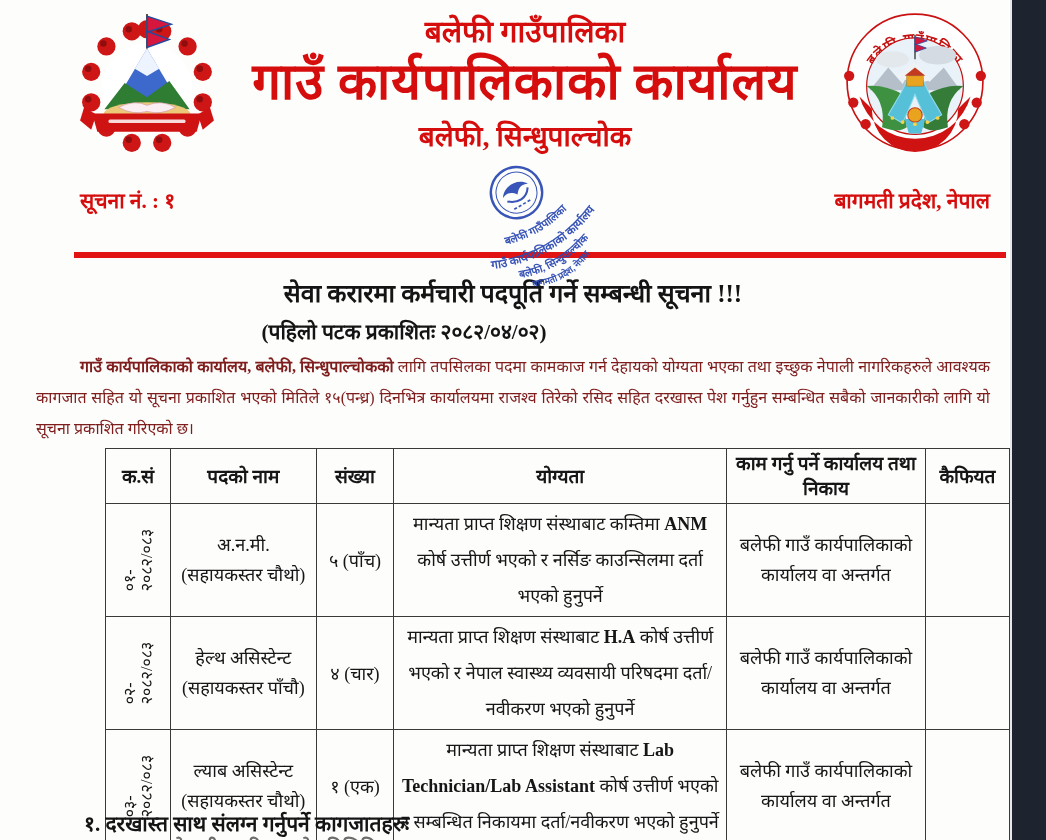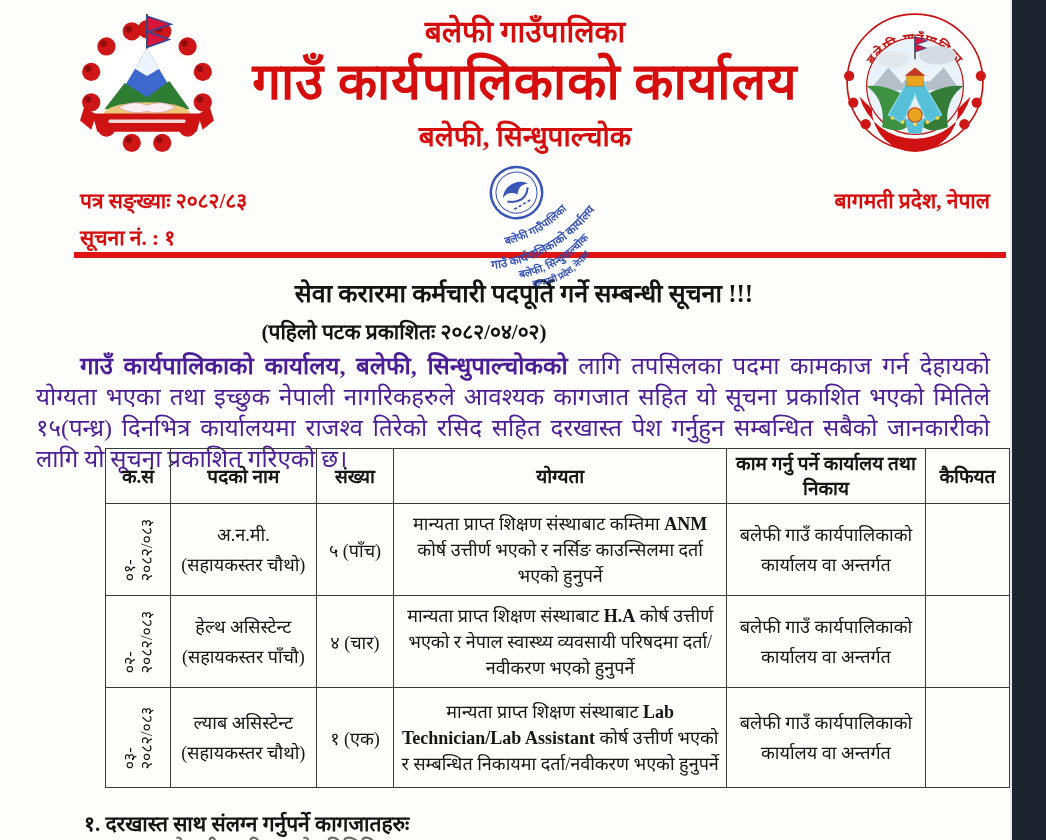--- a/index.html
+++ b/index.html
@@ -17,30 +17,30 @@
   .h-muni{font-size:30px;font-weight:bold;line-height:36px;}
   .h-office{font-size:51px;font-weight:bold;line-height:58px;margin-top:3px;letter-spacing:1px;}
   .h-addr{font-size:28px;font-weight:bold;line-height:34px;margin-top:9px;}
 
   .meta-left{position:absolute;left:80px;top:183px;color:#d60d0d;font-weight:bold;font-size:21px;line-height:37px;}
   .meta-right{position:absolute;left:740px;top:186px;width:250px;text-align:right;color:#d60d0d;font-weight:bold;font-size:21px;}
   .red-rule{position:absolute;left:74px;top:252px;width:932px;height:6px;background:#e21313;z-index:1;}
   .stamp{position:absolute;left:435px;top:150px;width:205px;height:158px;z-index:2;opacity:.93;}
 
   
-  .notice-title{position:absolute;left:18px;top:275px;width:1012px;text-align:center;font-size:25px;font-weight:bold;color:#141414;}
+  .notice-title{position:absolute;left:7px;top:275px;width:1012px;text-align:center;font-size:25px;font-weight:bold;color:#141414;}
   .notice-sub{position:absolute;left:0;top:317px;width:808px;text-align:center;font-size:21px;font-weight:bold;color:#141414;}
-  .body-par{position:absolute;left:36px;top:351px;width:954px;font-size:24px;line-height:31px;text-align:justify;text-indent:44px;color:#4c1d95;}
+  .body-par{position:absolute;left:36px;top:351px;width:954px;font-size:16px;line-height:31px;text-align:justify;text-indent:44px;color:#7f1d1d;}
 
   
   .recruit-table{position:absolute;left:85px;top:448px;width:905px;border-collapse:collapse;table-layout:fixed;font-size:18px;color:#161616;margin-left:20px;}
   .recruit-table td,.recruit-table th{border:1px solid #3a3a3a;padding:2px 6px;text-align:center;vertical-align:middle;overflow:hidden;}
   .recruit-table th{font-weight:bold;font-size:19px;line-height:25px;}
   .lat{font-family:"Liberation Serif",serif;font-weight:bold;}
-  .qual{line-height:26px;}
+  .qual{line-height:36px;}
   .office-cell{line-height:30px;}
   .post-cell{line-height:30px;}
   .sn-cell{position:relative;}
   .sn-rot{
     position:absolute;left:50%;top:50%;
     transform:translate(-50%,-50%) rotate(-90deg);
     display:flex;flex-direction:column;align-items:flex-start;
     font-size:16px;line-height:17px;white-space:nowrap;
   }
 
@@ -149,21 +149,20 @@
     </svg>
   </div>
 
   <div class="header-block">
     <div class="h-muni">बलेफी गाउँपालिका</div>
     <div class="h-office">गाउँ कार्यपालिकाको कार्यालय</div>
     <div class="h-addr">बलेफी, सिन्धुपाल्चोक</div>
   </div>
 
   <div class="meta-left">
-    <div>पत्र सङ्ख्याः २०८२/८३</div>
     <div>सूचना नं. : १</div>
   </div>
   <div class="meta-right">बागमती प्रदेश, नेपाल</div>
 
   <div class="red-rule"></div>
 
   <div class="stamp">
     <svg viewBox="0 0 200 150" width="205" height="158">
       <defs>
         <path id="st1" d="M48,66 Q100,90 152,66" fill="none"></path>

